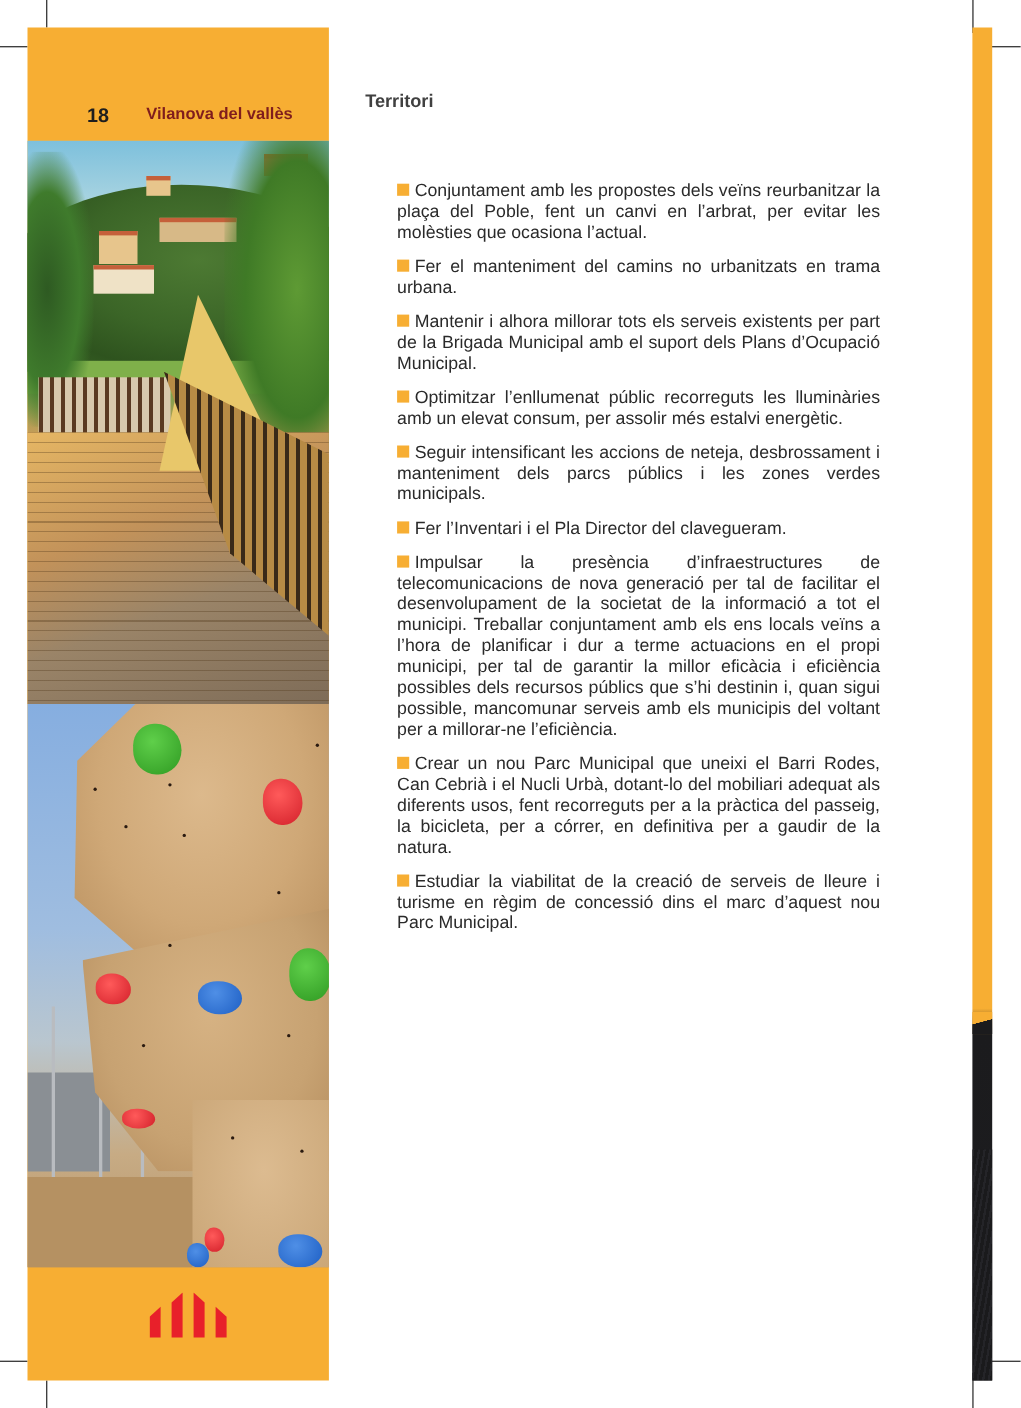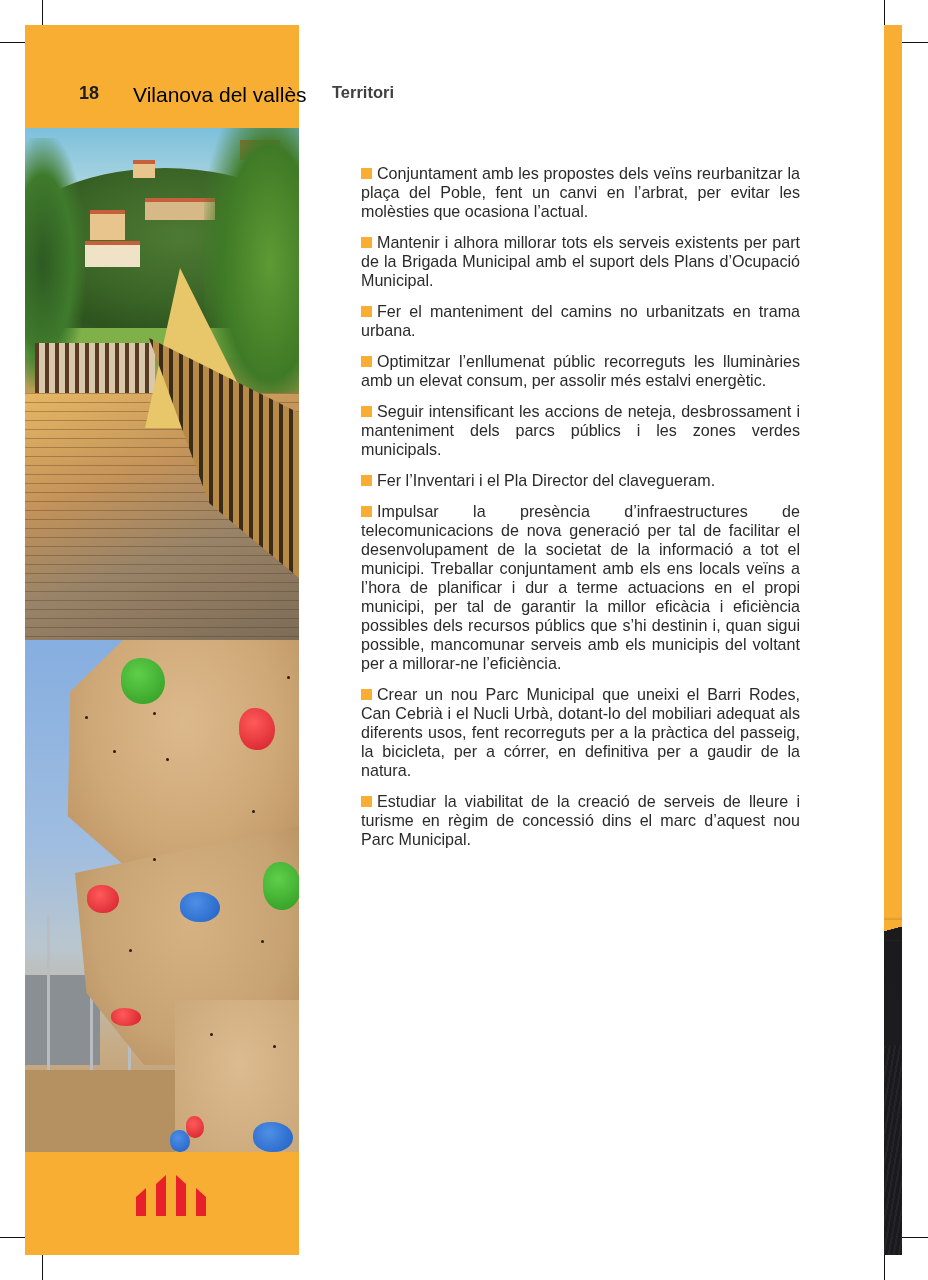--- a/index.html
+++ b/index.html
@@ -10,26 +10,26 @@
     }
     .crop { position: absolute; background: #111; }
     .crop.v { width: 1px; }
     .crop.h { height: 1px; }
 
     
     .left-col {
       position: absolute; left: 25px; top: 25px; width: 274px; height: 1230px;
       background: #f7ae33;
     }
-    .header-bar { position: absolute; left: 0; top: 0; width: 312px; height: 103px; }
+    .header-bar { position: absolute; left: 0; top: 12px; width: 312px; height: 103px; }
     .page-num {
       position: absolute; left: 54px; top: 58px; font-weight: bold; font-size: 18px; color: #1e1e1e;
     }
     .doc-title {
-      position: absolute; left: 108px; top: 58px; font-weight: normal; font-size: 21px; color: #000000;
+      position: absolute; left: 108px; top: 58px; font-weight: bold; font-size: 15px; color: #7f1d1d;
     }
     .section-title {
       position: absolute; left: 312px; top: 83px; font-weight: bold; font-size: 16.5px; color: #404040; margin-left: 20px;
     }
 
     
     .photo1 {
       position: absolute; left: 25px; top: 128px; width: 274px; height: 512px; overflow: hidden;
       background: linear-gradient(180deg, #8ec6d8 0%, #a9d3dd 12%, #6f9b4a 22%, #3d6a2a 38%, #75a04a 44%, #c59d58 52%, #b58a48 100%);
     }
@@ -178,21 +178,21 @@
   <polygon points="60,13 70,22 70,41 60,41" fill="#e8202a"></polygon>
 </svg>
 
 <div class="right-strip">
   <div class="edge"></div>
   <div class="shade"></div>
 </div>
 
 <div class="content">
   <p class="para"><span class="bullet"></span><span>Conjuntament amb les propostes dels veïns reurbanitzar la plaça del Poble, fent un canvi en l’arbrat, per evitar les molèsties que ocasiona l’actual.</span></p>
+  <p class="para"><span class="bullet"></span><span>Fer el manteniment del camins no urbanitzats en trama urbana.</span></p>
   <p class="para"><span class="bullet"></span><span>Mantenir i alhora millorar tots els serveis existents per part de la Brigada Municipal amb el suport dels Plans d’Ocupació Municipal.</span></p>
-  <p class="para"><span class="bullet"></span><span>Fer el manteniment del camins no urbanitzats en trama urbana.</span></p>
   <p class="para"><span class="bullet"></span><span>Optimitzar l’enllumenat públic recorreguts les lluminàries amb un elevat consum, per assolir més estalvi energètic.</span></p>
   <p class="para"><span class="bullet"></span><span>Seguir intensificant les accions de neteja, desbrossament i manteniment dels parcs públics i les zones verdes municipals.</span></p>
   <p class="para"><span class="bullet"></span><span>Fer l’Inventari i el Pla Director del clavegueram.</span></p>
   <p class="para"><span class="bullet"></span><span>Impulsar la presència d’infraestructures de telecomunicacions de nova generació per tal de facilitar el desenvolupament de la societat de la informació a tot el municipi. Treballar conjuntament amb els ens locals veïns a l’hora de planificar i dur a terme actuacions en el propi municipi, per tal de garantir la millor eficàcia i eficiència possibles dels recursos públics que s’hi destinin i, quan sigui possible, mancomunar serveis amb els municipis del voltant per a millorar-ne l’eficiència.</span></p>
   <p class="para"><span class="bullet"></span><span>Crear un nou Parc Municipal que uneixi el Barri Rodes, Can Cebrià i el Nucli Urbà, dotant-lo del mobiliari adequat als diferents usos, fent recorreguts per a la pràctica del passeig, la bicicleta, per a córrer, en definitiva per a gaudir de la natura.</span></p>
   <p class="para"><span class="bullet"></span><span>Estudiar la viabilitat de la creació de serveis de lleure i turisme en règim de concessió dins el marc d’aquest nou Parc  Municipal.</span></p>
 </div>
 
 </body></html>

